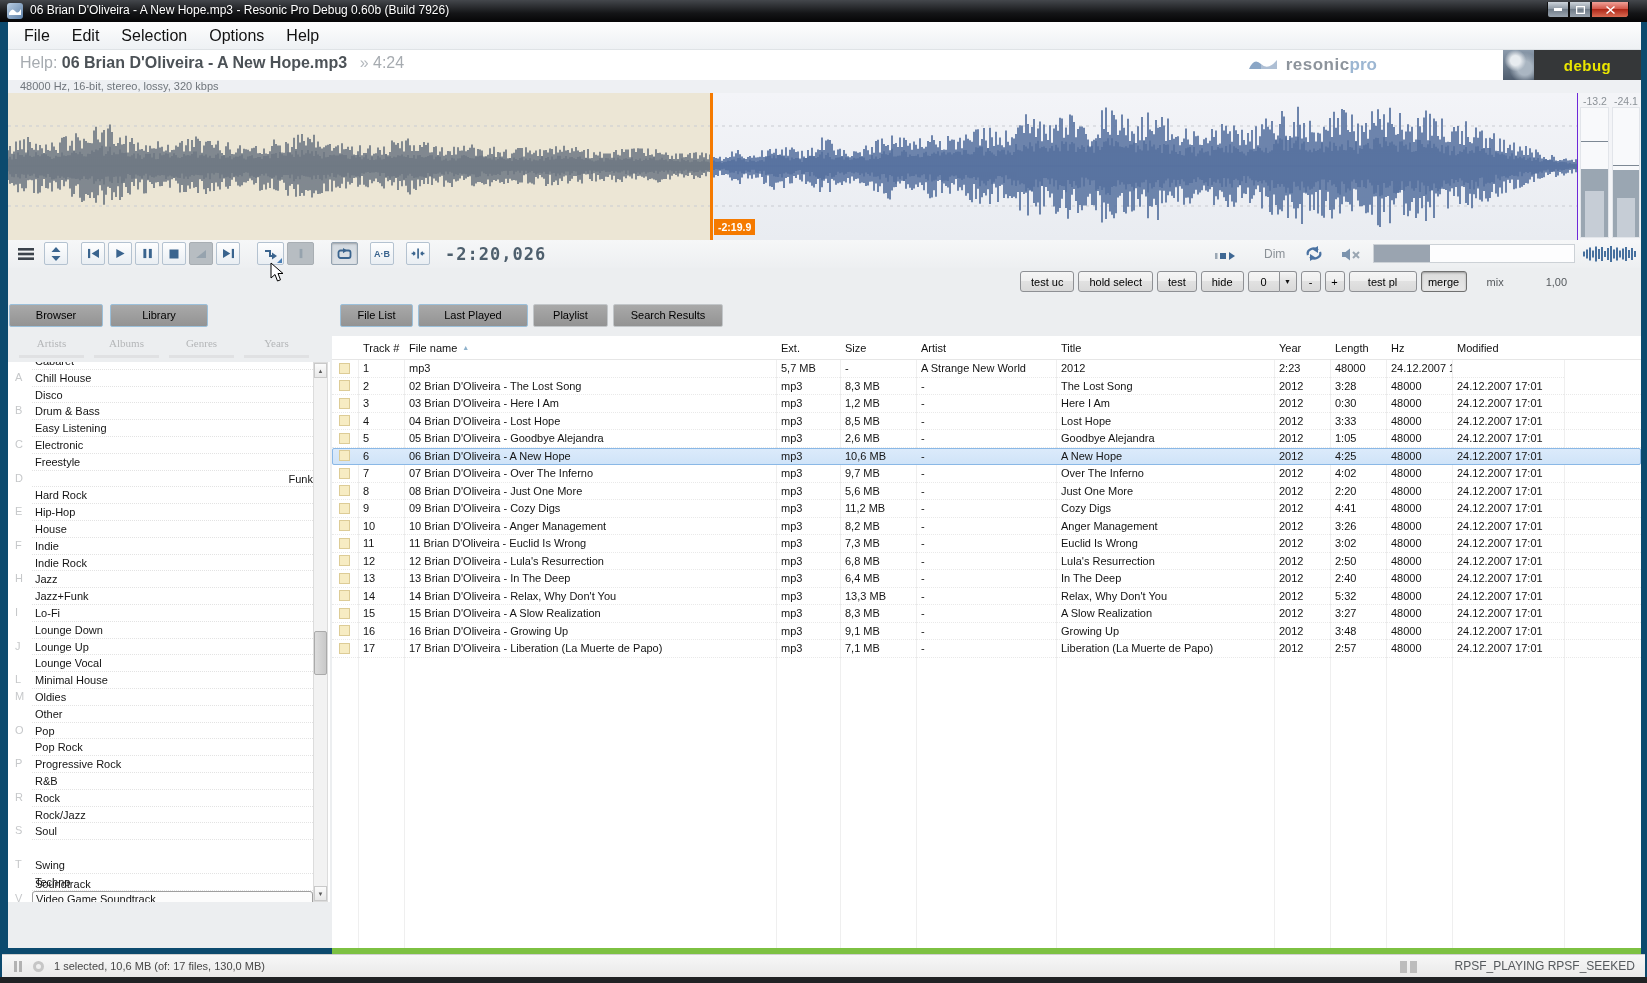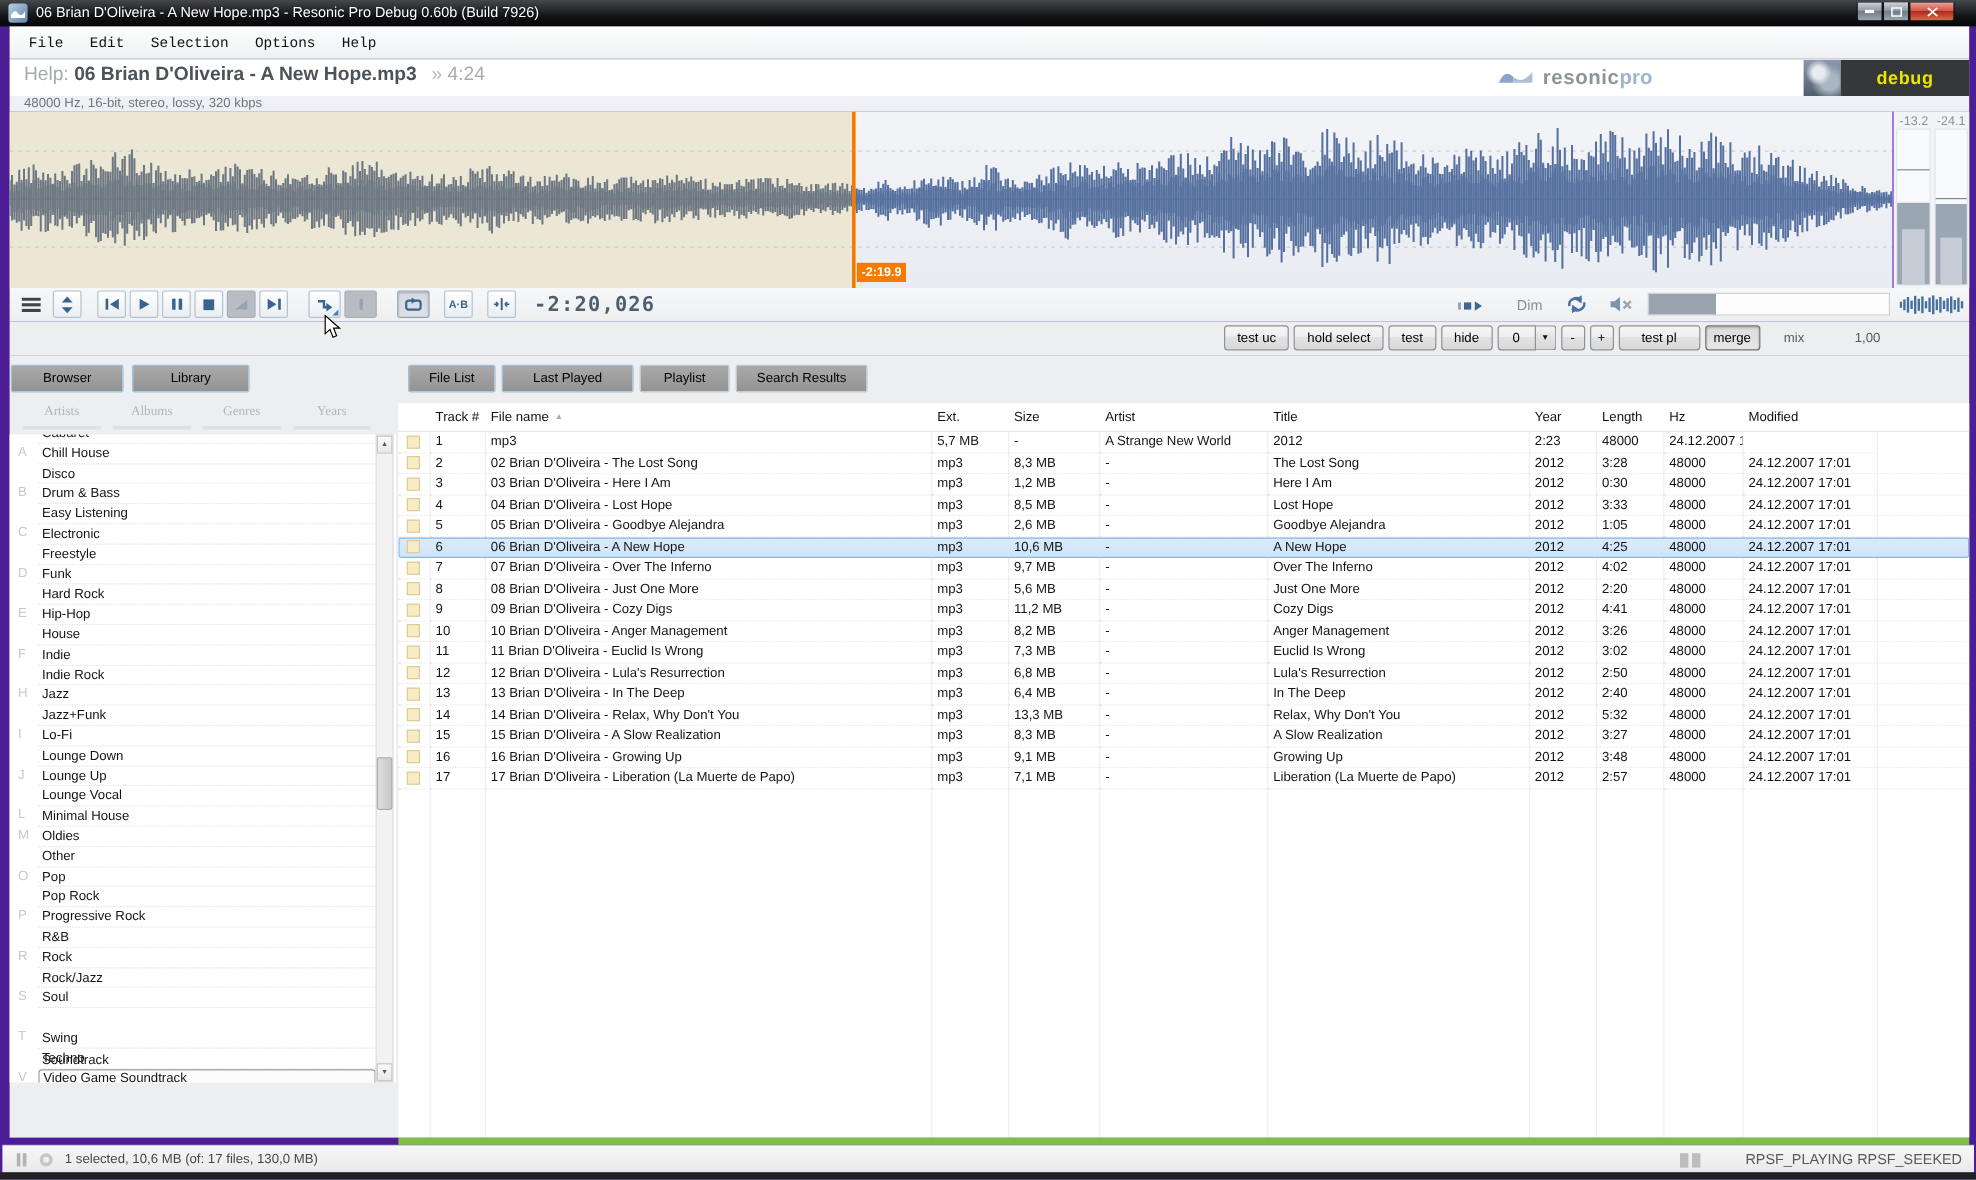--- a/index.html
+++ b/index.html
@@ -1,35 +1,35 @@
 <!DOCTYPE html>
 <html><head>
 <meta charset="utf-8">
 <style>
   * { margin:0; padding:0; box-sizing:border-box; }
   body { background:#1b1d1f; font-family:"Liberation Sans", sans-serif; }
-  .app { position:relative; width:1647px; height:983px; background:#4c1d95; overflow:hidden; }
+  .app { position:relative; width:1647px; height:983px; background:#0c4a6e; overflow:hidden; }
 
   
   .titlebar { position:absolute; left:0; top:0; width:1647px; height:22px;
     background:linear-gradient(#44474c, #141517 60%, #050506); }
   .app-icon { position:absolute; left:7px; top:3px; width:16px; height:16px; border-radius:3px;
     background:linear-gradient(135deg,#b9cde2,#5e81a8); display:flex; align-items:center; justify-content:center; }
   .win-title { position:absolute; left:30px; top:3px; font-size:12px; color:#fff; text-shadow:0 1px 2px #000; white-space:nowrap; }
   .winctrls { position:absolute; right:18px; top:2px; display:flex; }
   .wc { height:16px; border:1px solid #101010; border-top:none; display:flex; align-items:center; justify-content:center;
     background:linear-gradient(#cdd4db,#8e99a4 45%,#717d89 50%,#9aa5b0); color:#fff; font-size:9px; }
   .wc.min { width:22px; border-radius:0 0 0 3px; }
   .wc.max { width:22px; }
   .wc.close { width:38px; border-radius:0 0 3px 0; background:linear-gradient(#f0a198,#d3584a 45%,#b02a1a 50%,#d96b52); }
 
   
   .menubar { position:absolute; left:8px; top:22px; width:1633px; height:28px;
     background:linear-gradient(#fdfdfd,#eef1f4); border-bottom:1px solid #dfe3e6; display:flex; align-items:center; padding-left:5px; }
-  .menu-item { font-size:12px; color:#111; padding:16px 11px; line-height:28px;font-family:Liberation Mono, monospace; }
+  .menu-item { font-size:16px; color:#111; padding:16px 11px; line-height:28px; }
 
   
   .playheader { position:absolute; left:8px; top:50px; width:1633px; height:30px; background:#fff; }
   .ph-text { position:absolute; left:12px; top:4px; font-size:16px; white-space:nowrap; }
   .play-label { color:#a6abb0; }
   .play-title { color:#4c5257; font-weight:bold; }
   .play-sep { color:#b4b9be; margin-left:8px; }
   .play-dur { color:#a6abb0; }
   .brand { position:absolute; right:264px; top:5px; display:flex; align-items:center; }
   .brand-name { font-size:17px; color:#8d949c; font-weight:bold; letter-spacing:0.5px; margin-left:8px; }
@@ -429,21 +429,21 @@
         <div class="subtab">Years</div>
       </div>
     <div class="genre-viewport" id="genre-viewport">
         <div class="genre-item" style="position: absolute; top: -9px;">Cabaret</div>
         <div class="genre-item" style="position: absolute; top: 7.8px;">Chill House</div>
         <div class="genre-item" style="position: absolute; top: 24.6px;">Disco</div>
         <div class="genre-item" style="position: absolute; top: 41.4px;">Drum &amp; Bass</div>
         <div class="genre-item" style="position: absolute; top: 58.2px;">Easy Listening</div>
         <div class="genre-item" style="position: absolute; top: 75px;">Electronic</div>
         <div class="genre-item" style="position: absolute; top: 91.8px;">Freestyle</div>
-        <div class="genre-item" style="position: absolute; top: 108.6px;">Funk</div>
+        <div class="genre-item" style="position: absolute; top: 108.6px; text-align: right;">Funk</div>
         <div class="genre-item" style="position: absolute; top: 125.4px;">Hard Rock</div>
         <div class="genre-item" style="position: absolute; top: 142.2px;">Hip-Hop</div>
         <div class="genre-item" style="position: absolute; top: 159px;">House</div>
         <div class="genre-item" style="position: absolute; top: 175.8px;">Indie</div>
         <div class="genre-item" style="position: absolute; top: 192.6px;">Indie Rock</div>
         <div class="genre-item" style="position: absolute; top: 209.4px;">Jazz</div>
         <div class="genre-item" style="position: absolute; top: 226.2px;">Jazz+Funk</div>
         <div class="genre-item" style="position: absolute; top: 243px;">Lo-Fi</div>
         <div class="genre-item" style="position: absolute; top: 259.8px;">Lounge Down</div>
         <div class="genre-item" style="position: absolute; top: 276.6px;">Lounge Up</div>

